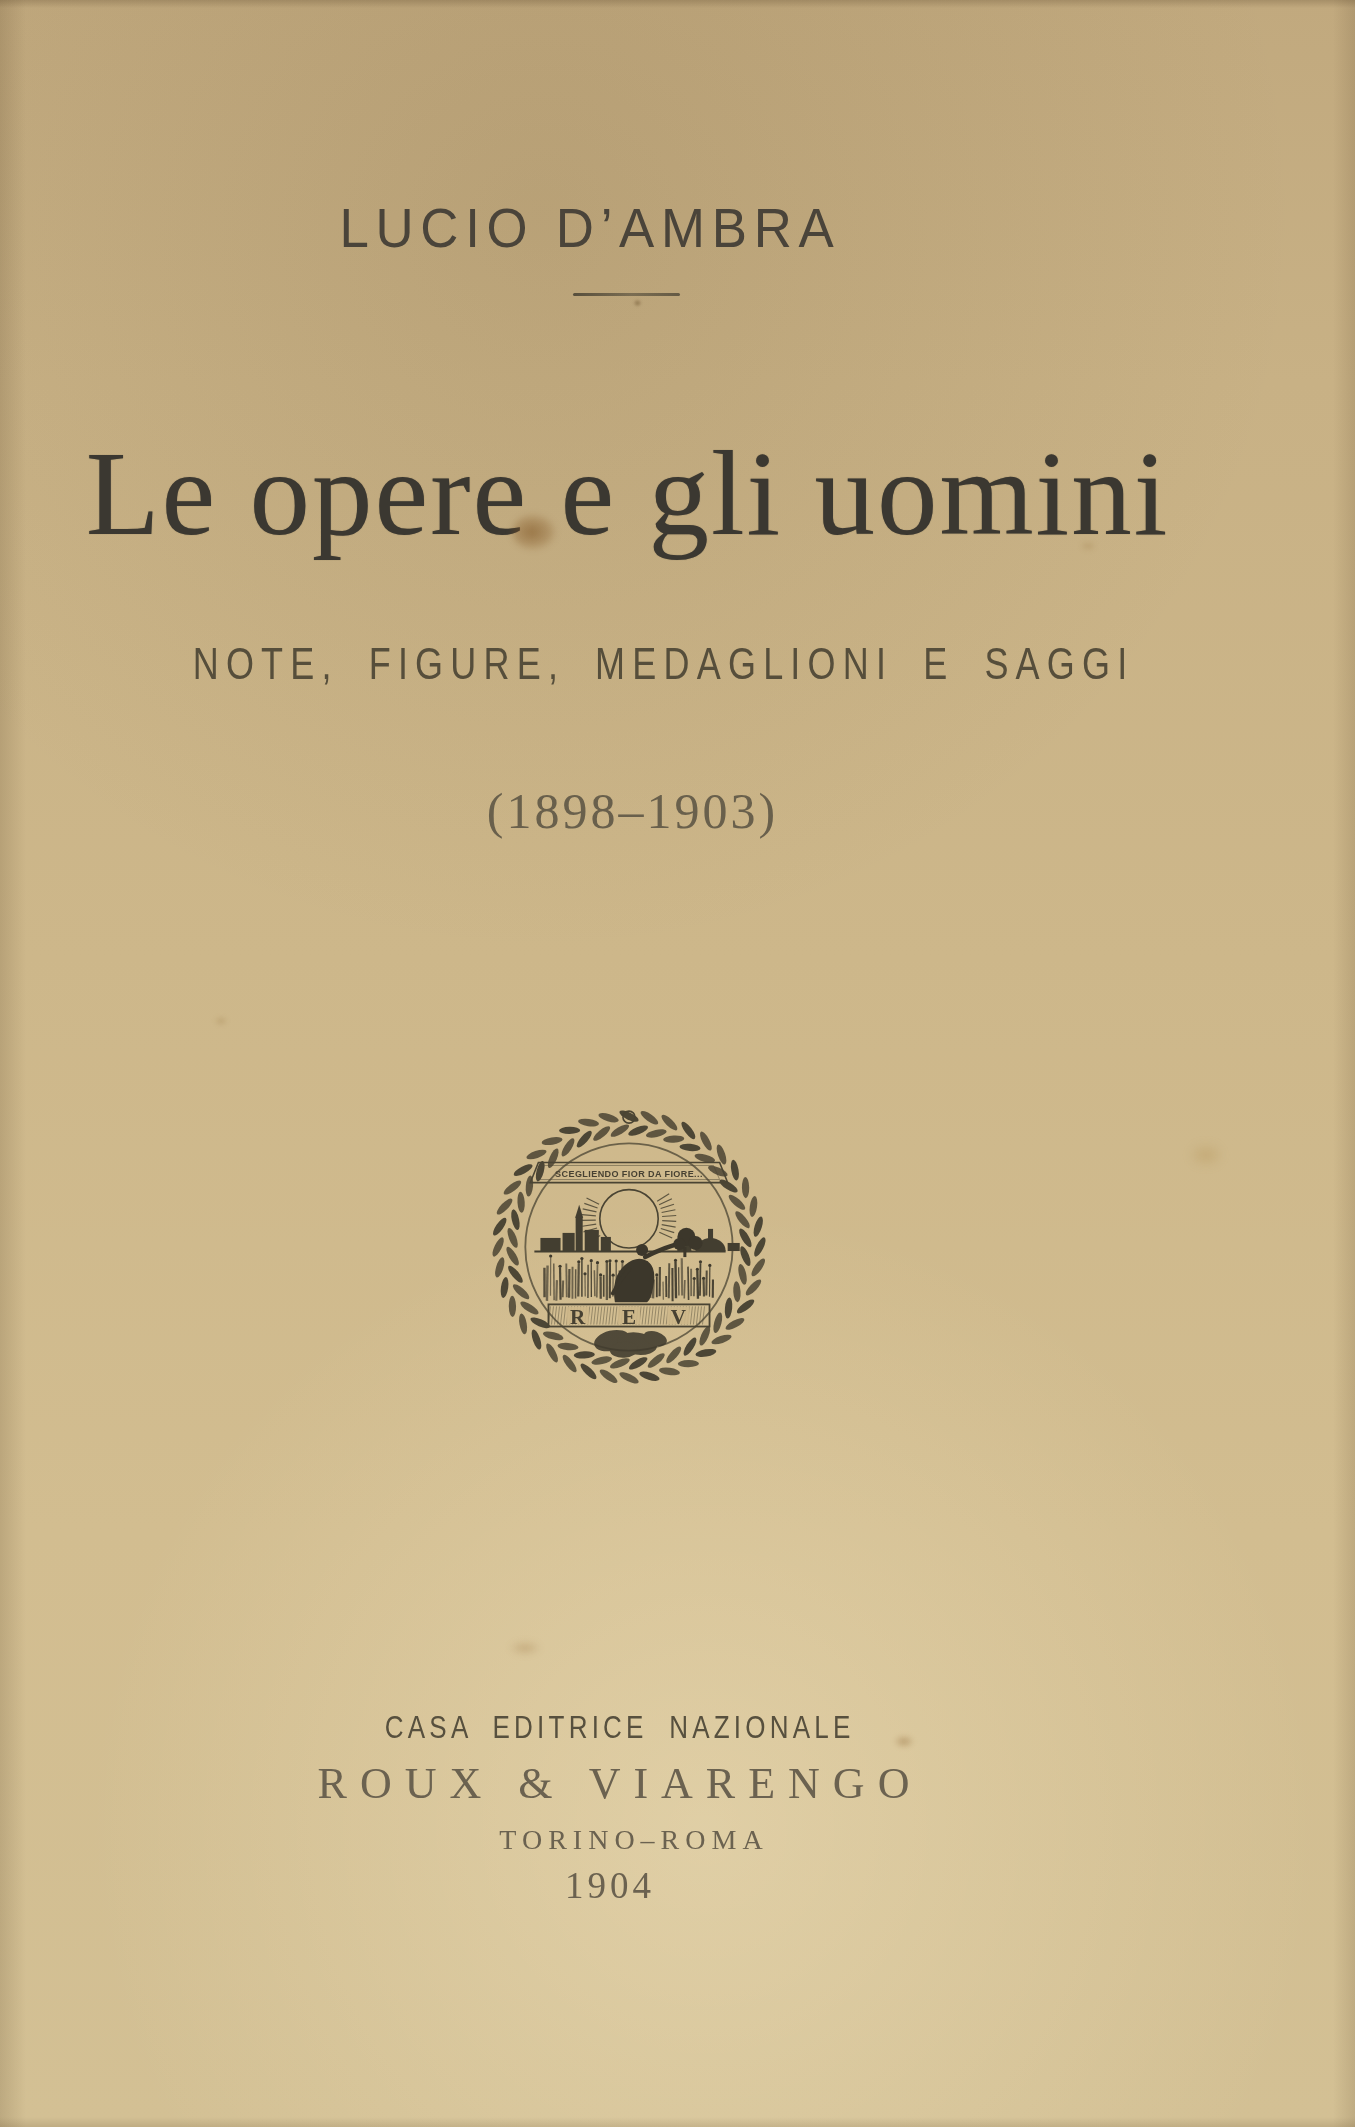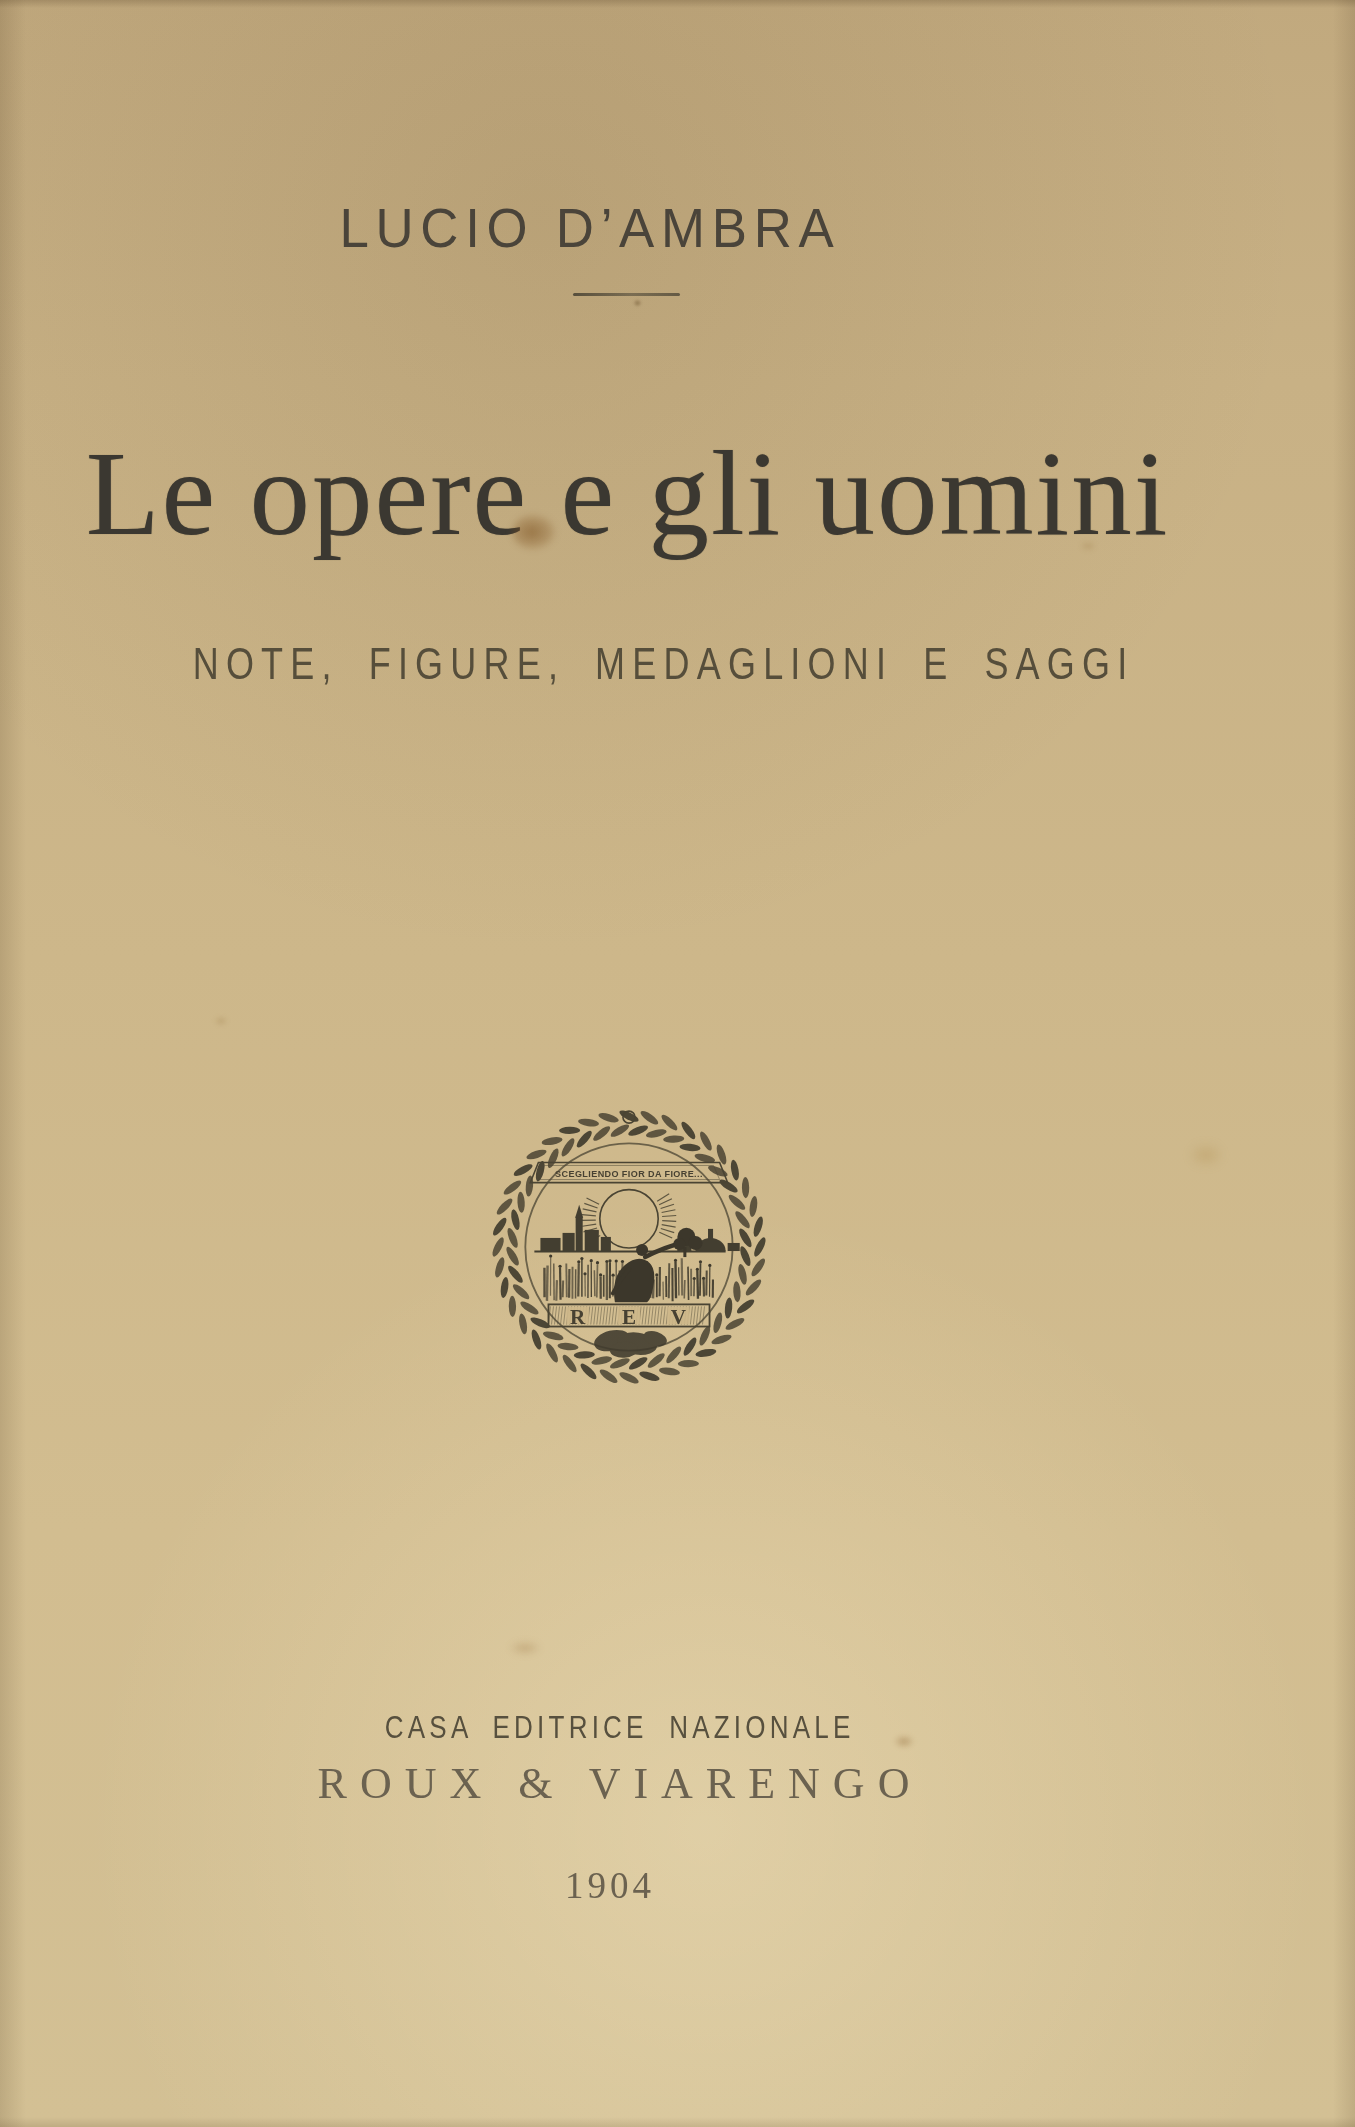--- a/index.html
+++ b/index.html
@@ -124,20 +124,21 @@
   </div>
 
   <div class="rule"></div>
 
   <h1 class="title">Le opere e gli uomini</h1>
 
   <div class="subtitle">
     <span class="squeeze">NOTE, FIGURE, MEDAGLIONI E SAGGI</span>
   </div>
 
+  <div class="years">(1898–1903)</div>
 
   <svg class="emblem" viewBox="0 0 300 300" aria-hidden="true">
 
     <g id="wreath">
         <ellipse cx="280.0" cy="150.0" rx="10.5" ry="3.6" transform="rotate(116.0 280.0 150.0)" fill="#453f30" opacity="0.95"></ellipse>
         <ellipse cx="265.6" cy="159.1" rx="10.5" ry="3.6" transform="rotate(68.5 265.6 159.1)" fill="#453f30" opacity="0.95"></ellipse>
         <ellipse cx="278.4" cy="170.3" rx="10.5" ry="3.6" transform="rotate(125.0 278.4 170.3)" fill="#453f30" opacity="0.82"></ellipse>
         <ellipse cx="262.8" cy="177.1" rx="10.5" ry="3.6" transform="rotate(77.5 262.8 177.1)" fill="#453f30" opacity="0.82"></ellipse>
         <ellipse cx="273.6" cy="190.2" rx="10.5" ry="3.6" transform="rotate(134.0 273.6 190.2)" fill="#453f30" opacity="0.82"></ellipse>
         <ellipse cx="257.2" cy="194.4" rx="10.5" ry="3.6" transform="rotate(86.5 257.2 194.4)" fill="#453f30" opacity="0.82"></ellipse>
@@ -429,20 +430,21 @@
       <ellipse cx="158" cy="246" rx="20" ry="11" transform="rotate(8 158 246)"></ellipse>
       <ellipse cx="145" cy="252" rx="14" ry="8" transform="rotate(-4 145 252)"></ellipse>
       <ellipse cx="176" cy="241" rx="12" ry="7" transform="rotate(18 176 241)"></ellipse>
     </g>
   </svg>
 
   <div class="pub pub-house">
     <span class="squeeze">CASA EDITRICE NAZIONALE</span>
   </div>
   <div class="pub pub-name">ROUX &amp; VIARENGO</div>
+  <div class="pub pub-cities">TORINO–ROMA</div>
   <div class="pub pub-year">1904</div>
 
   <div class="spot spot-1"></div>
   <div class="spot spot-2"></div>
   <div class="spot spot-3"></div>
   <div class="spot spot-4"></div>
   <div class="spot spot-5"></div>
   <div class="spot spot-6"></div>
   <div class="spot spot-7"></div>
 </div>

